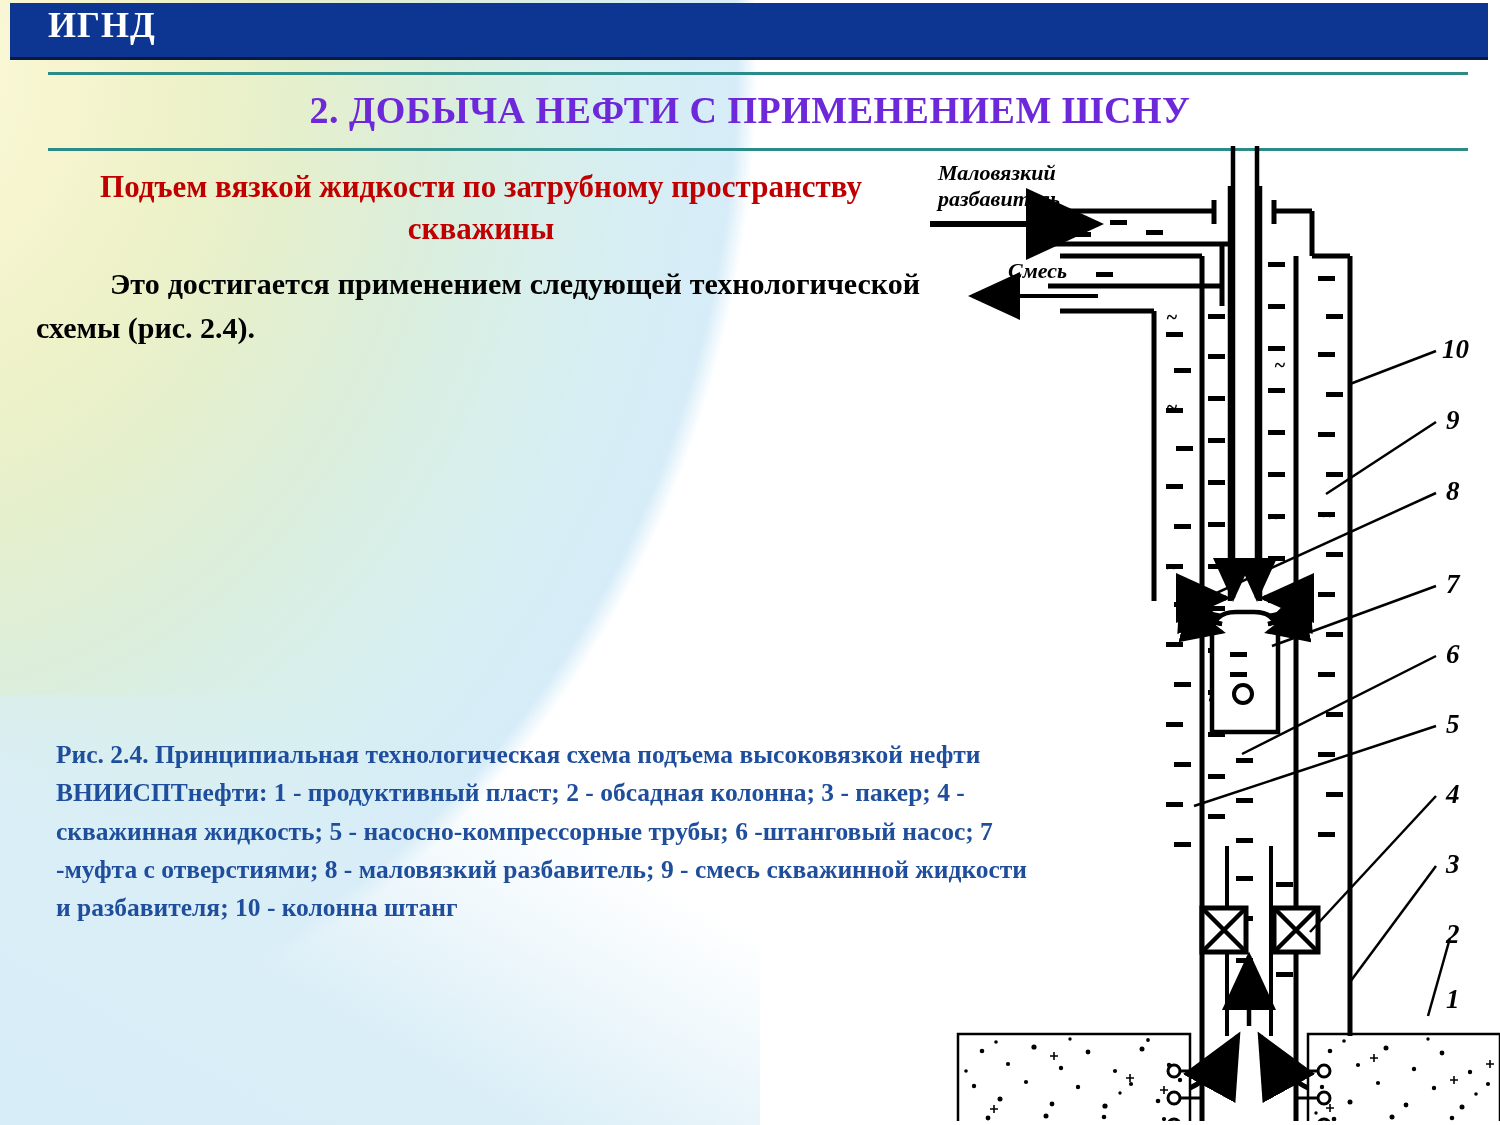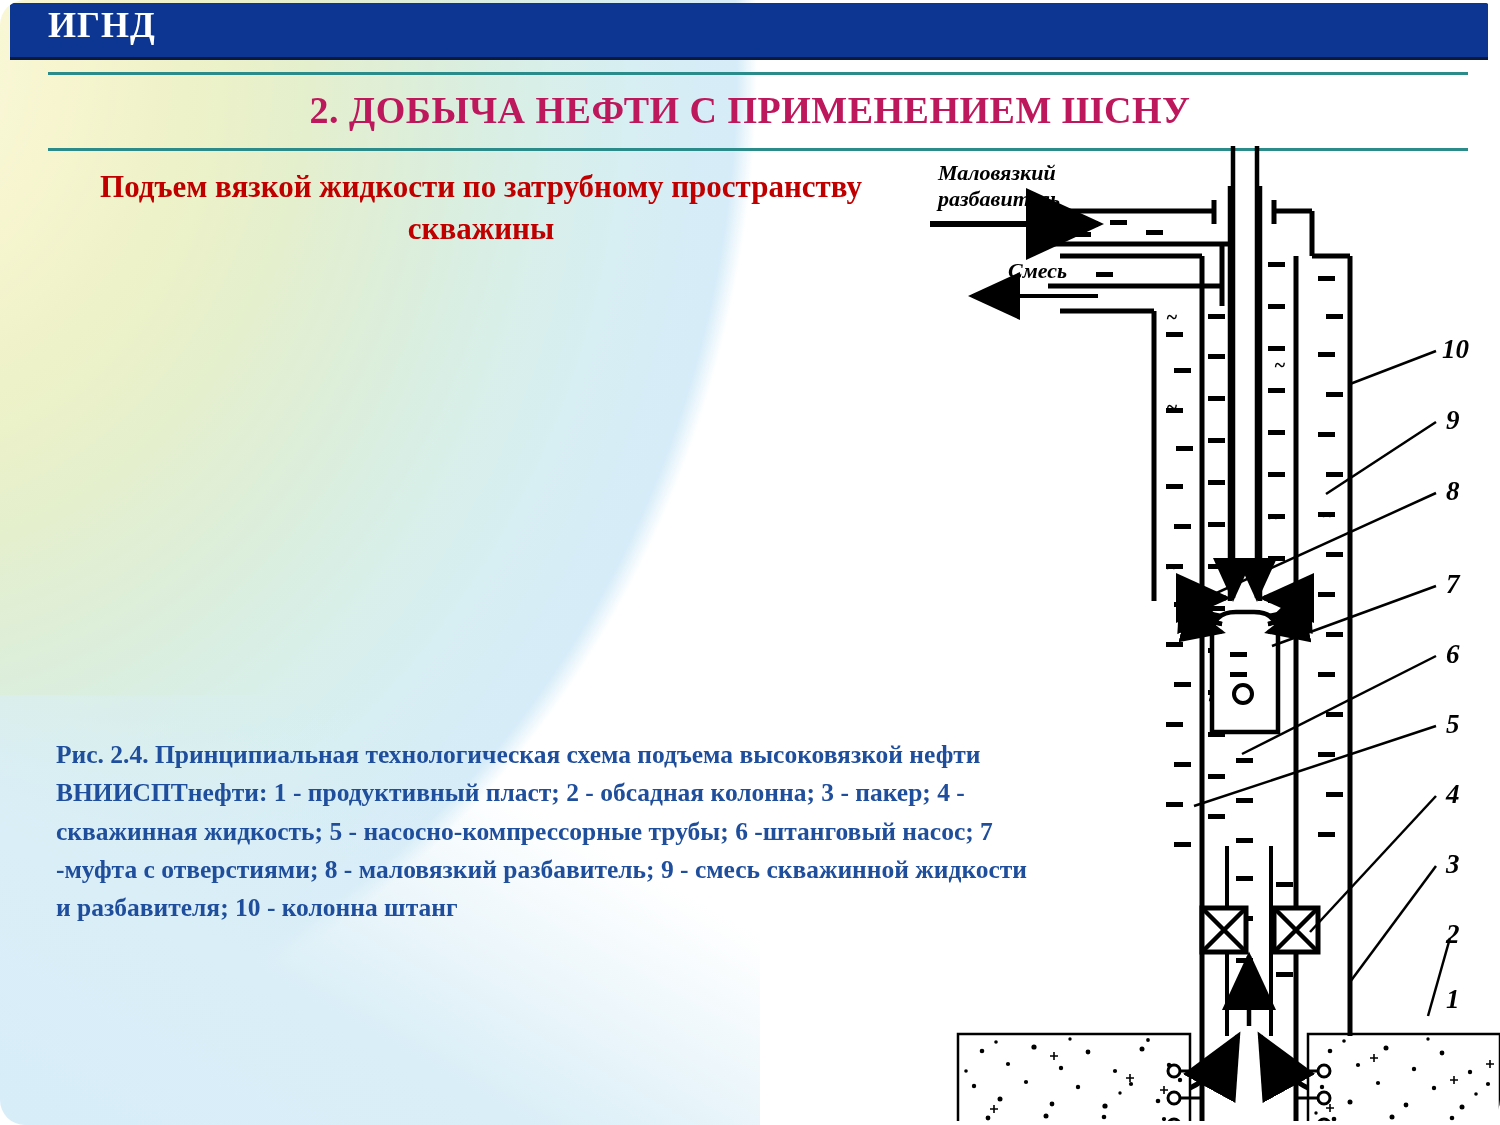--- a/index.html
+++ b/index.html
@@ -7,21 +7,20 @@
     padding: 0;
     background: #ffffff;
   }
   .slide {
     position: relative;
     width: 1500px;
     height: 1125px;
     overflow: hidden;
     font-family: "Liberation Serif", "DejaVu Serif", serif;
     background: #ffffff;
-    border-radius: 25px;
   }
   
   .bg-gradient {
     position: absolute;
     left: 0; top: 0;
     width: 1500px; height: 1125px;
     background:
       radial-gradient(ellipse 1020px 1180px at -120px 60px,
         #fdfbe0 0%,
         #f6f5cf 18%,
@@ -80,21 +79,21 @@
   .rule-top { top: 72px; }
   .rule-bot { top: 148px; }
 
   .section-title {
     position: absolute;
     left: 0; top: 88px;
     width: 1500px;
     text-align: center;
     font-size: 38px;
     font-weight: bold;
-    color: #be185d;
+    color: #6d28d9;
     font-family: "Liberation Serif", "DejaVu Serif", serif;
     letter-spacing: 0.5px;
   }
 
   
   .subtitle {
     position: absolute;
     left: 36px; top: 166px;
     width: 890px;
     text-align: center;
@@ -149,20 +148,21 @@
   <div class="header-bar"></div>
   <div class="header-logo">ИГНД</div>
 
   <div class="rule rule-top"></div>
   <div class="section-title">2. ДОБЫЧА НЕФТИ С ПРИМЕНЕНИЕМ ШСНУ</div>
   <div class="rule rule-bot"></div>
 
   <div class="subtitle">Подъем вязкой жидкости по затрубному пространству скважины</div>
 
   <div class="body-text">
+    <p class="p2">Это достигается применением следующей технологической схемы (рис. 2.4).</p>
   </div>
 
   <div class="caption">Рис. 2.4. Принципиальная технологическая схема подъема высоковязкой  нефти ВНИИСПТнефти: 1 - продуктивный пласт; 2 - обсадная колонна; 3 - пакер; 4 - скважинная жидкость; 5 - насосно-компрессорные трубы; 6 -штанговый насос; 7 -муфта с отверстиями; 8 - маловязкий разбавитель; 9 - смесь скважинной жидкости  и разбавителя; 10 - колонна штанг</div>
 
   <div class="diagram">
     <svg width="570" height="975" viewBox="0 0 570 975" xmlns="http://www.w3.org/2000/svg">
       <defs>
 
         <g id="tick">
             <rect x="0" y="0" width="17" height="5" fill="#000"></rect>

